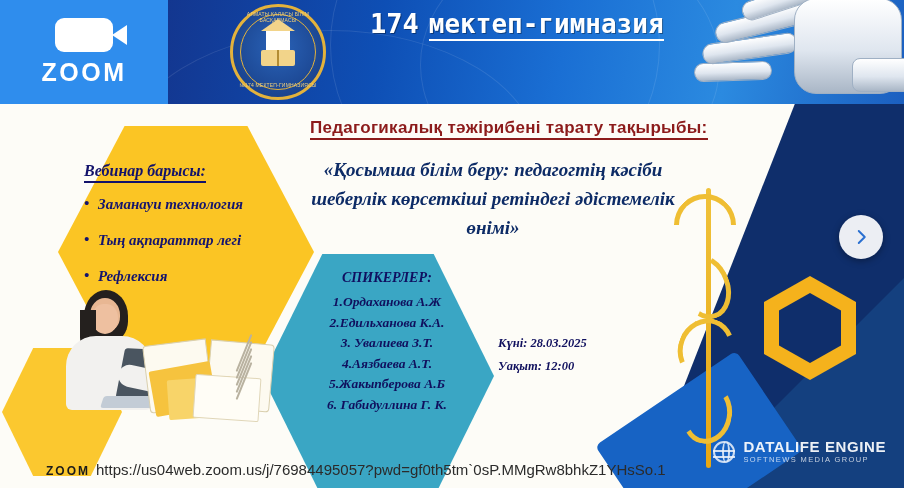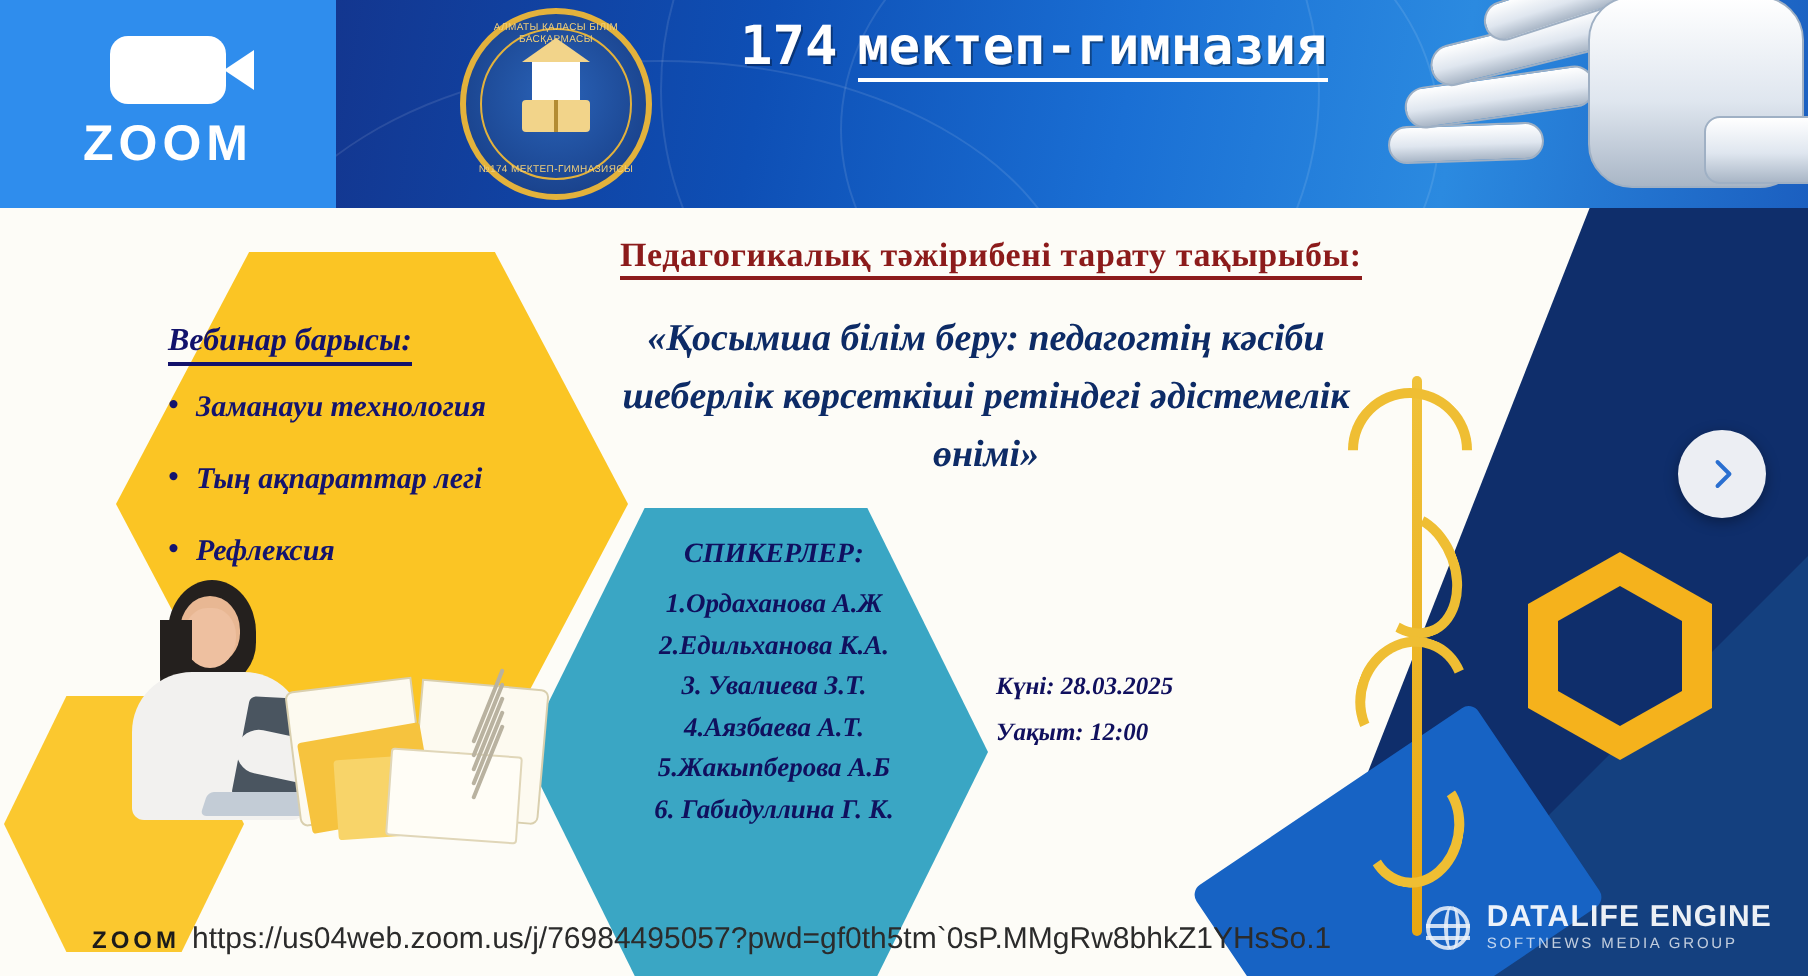--- a/index.html
+++ b/index.html
@@ -299,21 +299,21 @@
     content: "•";
     position: absolute;
     left: -14px; top: -1px;
     font-size: 15px;
   }
 
   
   #topic-label {
     position: absolute;
     left: 310px; top: 14px;
-    font-family: Liberation Serif, serif;
+    font-family: Liberation Sans, sans-serif;
     font-size: 17px;
     font-weight: bold;
     color: #8c1b1b;
     letter-spacing: .3px;
   }
   #topic-label .u { border-bottom: 2px solid #8c1b1b; padding-bottom: 1px; }
 
   #topic-title {
     position: absolute;
     left: 308px; top: 52px;
@@ -481,21 +481,21 @@
     border-radius: 50%;
     background: rgba(255,255,255,0.92);
     box-shadow: 0 2px 7px rgba(0,0,0,0.35);
     display: flex; align-items: center; justify-content: center;
     cursor: pointer;
   }
   #next-arrow svg { display: block; }
 
   #watermark {
     position: absolute;
-    right: 18px; bottom: 12px;
+    right: 18px; bottom: 24px;
     display: flex;
     align-items: center;
     gap: 8px;
     opacity: .92;
   }
   #watermark .wm-globe {
     width: 22px; height: 22px;
     border-radius: 50%;
     border: 2px solid rgba(255,255,255,.85);
     position: relative;

